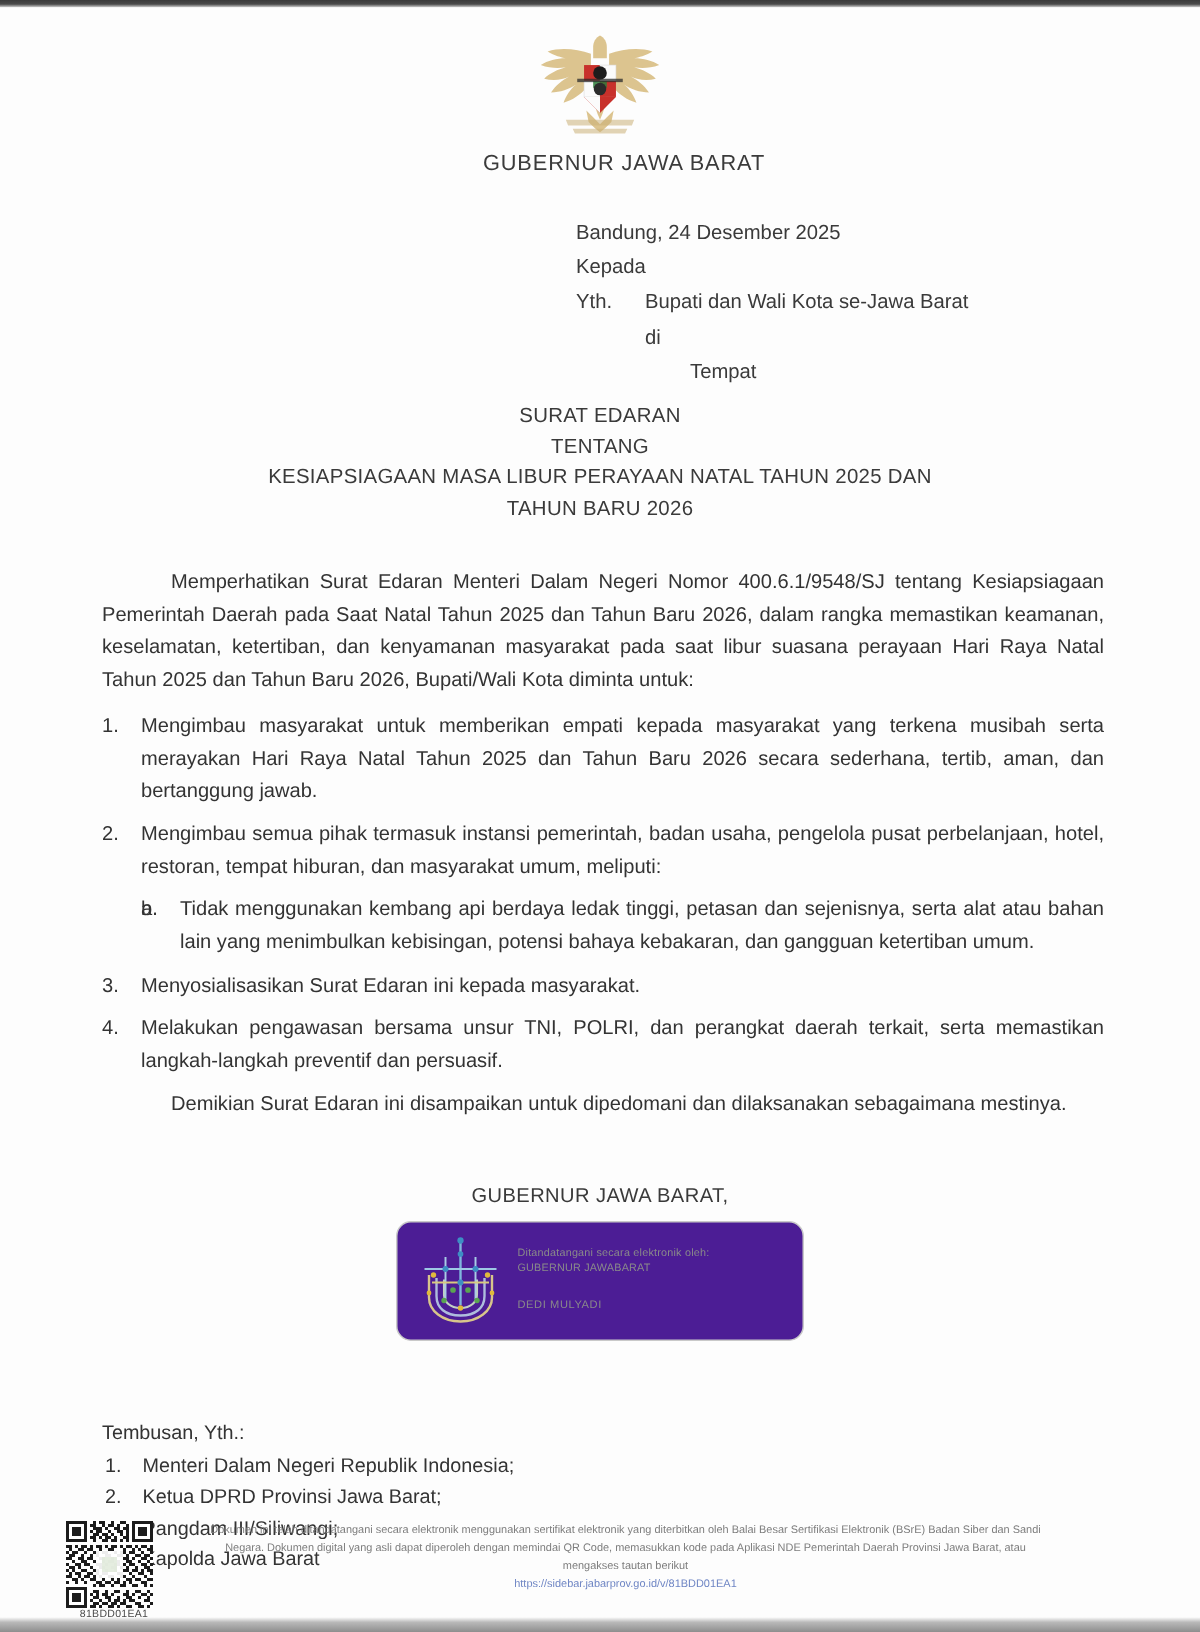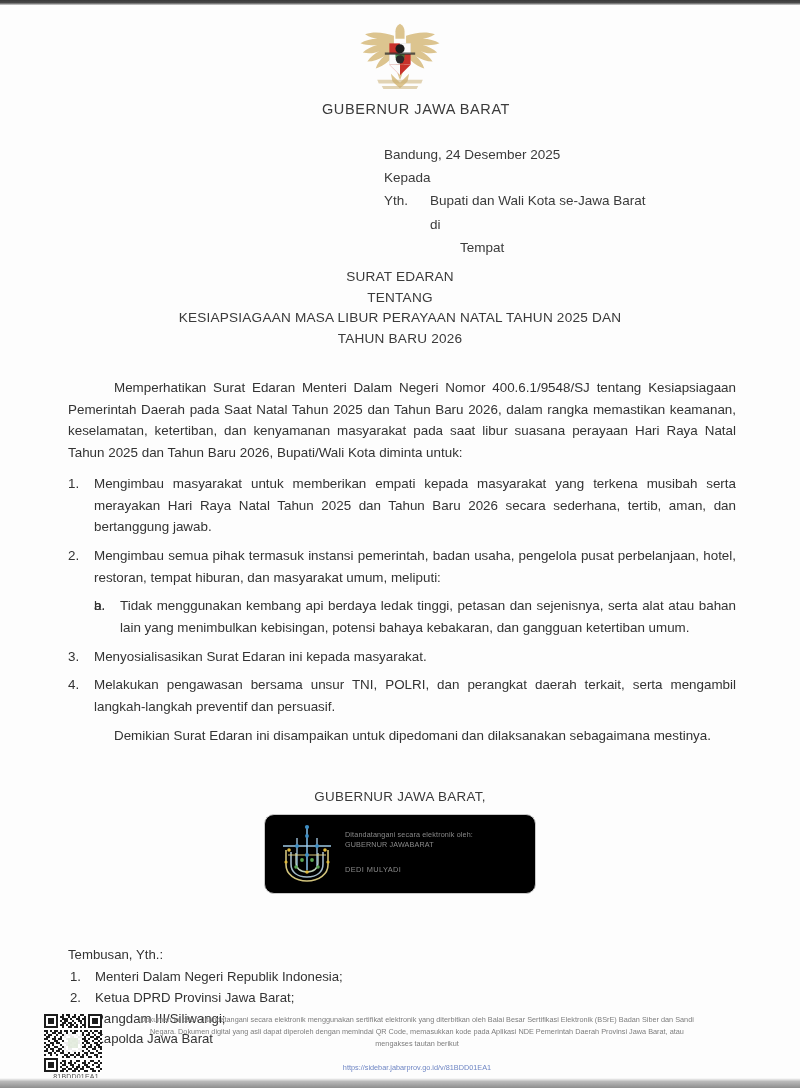--- a/index.html
+++ b/index.html
@@ -158,21 +158,21 @@
     font-size: 13.4px;
     color: #3a3a3a;
     letter-spacing: 0.3px;
   }
   .sig-card {
     margin: 10px auto 0 auto;
     width: 272px;
     height: 80px;
     border: 1px solid #c9c9c9;
     border-radius: 10px;
-    background: #000000;
+    background: #4c1d95;
     display: flex;
     align-items: center;
     padding: 6px 10px;
     text-align: left;
   }
   .bsre-logo {
     width: 64px;
     height: 64px;
     flex: none;
   }
@@ -256,21 +256,21 @@
     top: 8px;
     width: 570px;
     text-align: center;
     font-size: 7.3px;
     line-height: 1.65;
     color: #7d7d7d;
   }
   .footer-url {
     display: block;
     color: #6f86c4;
-    margin-top: 12px;
+    margin-top: 0;
   }
 </style>
 </head>
 <body>
 
 <div class="top-bar"></div>
 
 <div class="page">
 
   <div class="letterhead">
@@ -345,21 +345,21 @@
         </ol>
       </li>
 
       <li>
         <span class="marker">3.</span>
         <span>Menyosialisasikan Surat Edaran ini kepada masyarakat.</span>
       </li>
 
       <li>
         <span class="marker">4.</span>
-        <span>Melakukan pengawasan bersama unsur TNI, POLRI, dan perangkat daerah terkait, serta mengambil langkah-langkah preventif dan persuasif.</span>
+        <span>Melakukan pengawasan bersama unsur TNI, POLRI, dan perangkat daerah terkait, serta memastikan langkah-langkah preventif dan persuasif.</span>
       </li>
 
     </ol>
 
     <p class="para closing">Demikian Surat Edaran ini disampaikan untuk dipedomani dan dilaksanakan sebagaimana mestinya.</p>
   </div>
 
   <div class="sig-block">
     <div class="sig-heading">GUBERNUR JAWA BARAT,</div>
     <div class="sig-card">

